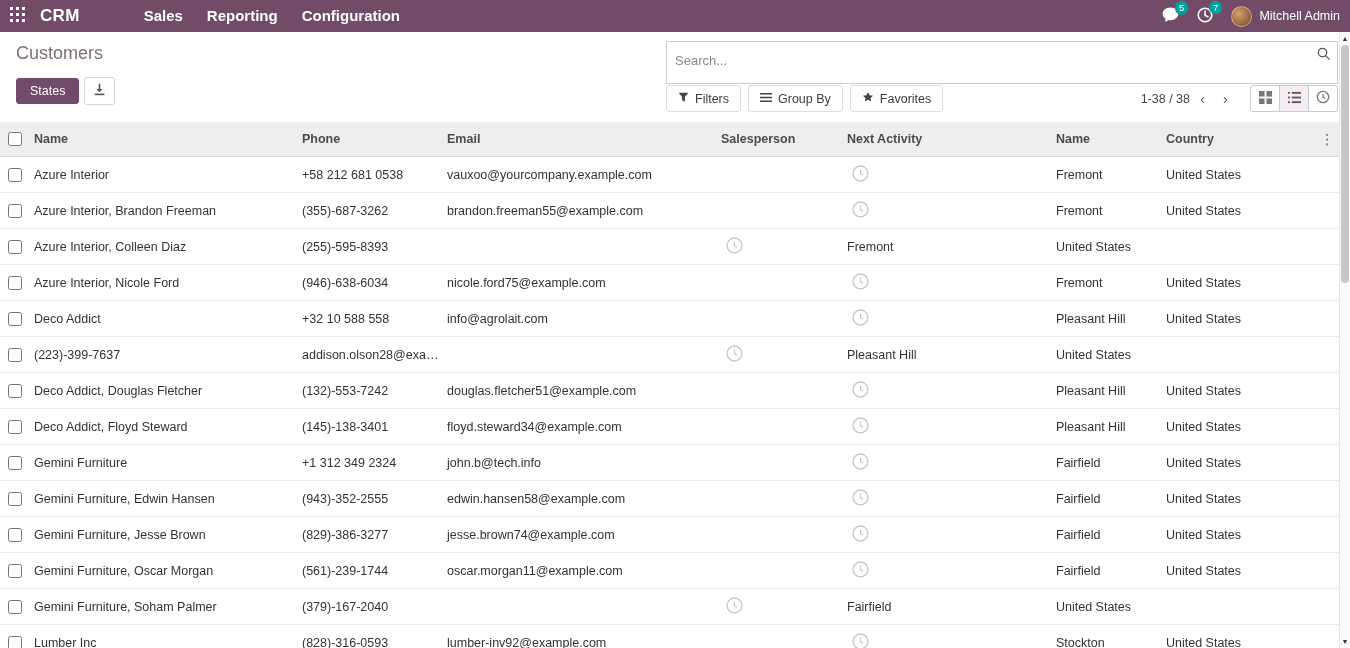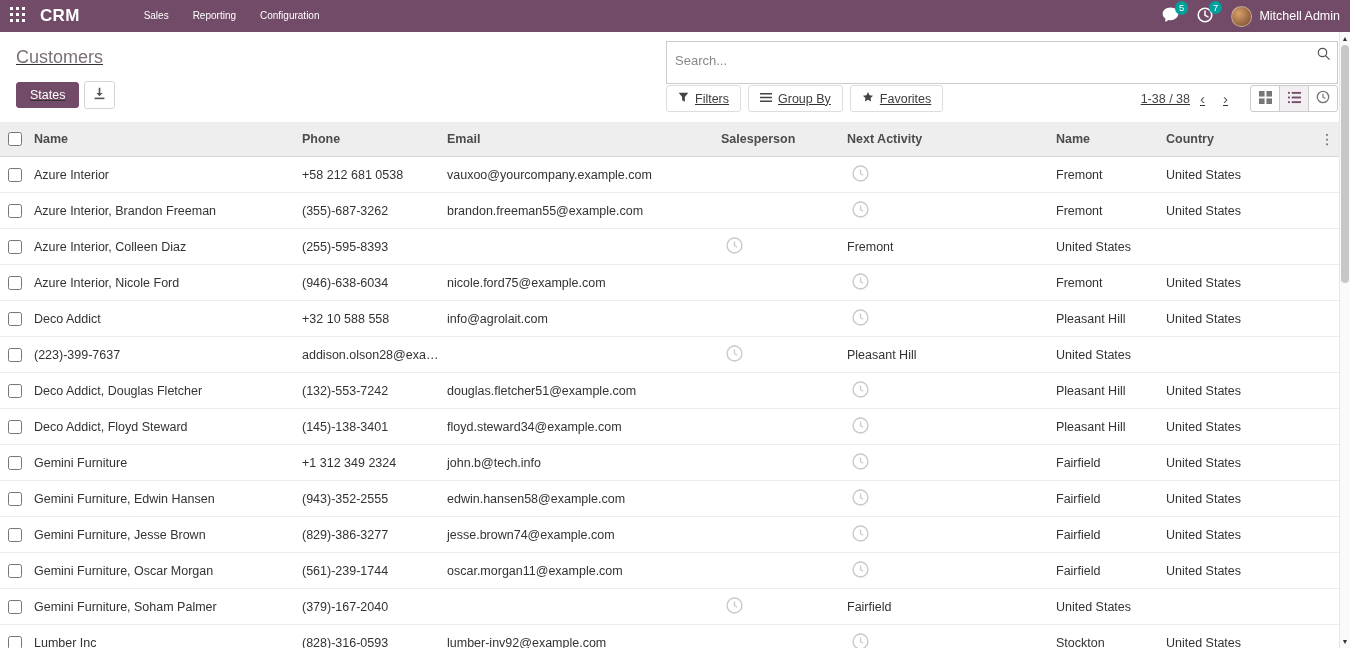--- a/index.html
+++ b/index.html
@@ -19,37 +19,37 @@
     height:32px;background:var(--navbar);color:#fff;
     display:flex;align-items:center;padding:0 10px 0 0;
   }
   .apps-btn{
     width:34px;height:32px;display:flex;align-items:center;justify-content:center;
     background:transparent;border:none;cursor:pointer;
   }
   .brand{font-size:17px;font-weight:700;margin:0 52px 0 6px;letter-spacing:.3px;color:#fff;}
   .nav-menus{display:flex;align-items:center;height:100%;}
   .nav-menus a{
-    color:#fff;text-decoration:none;font-size:10px;padding:0 12px;line-height:32px;display:block;
+    color:#fff;text-decoration:none;font-size:15px;padding:0 12px;line-height:32px;display:block;font-weight:bold;
   }
   .systray{margin-left:auto;display:flex;align-items:center;gap:18px;}
   .tray-icon{position:relative;background:none;border:none;padding:0;cursor:pointer;display:flex;}
   .tray-badge{
     position:absolute;top:-6px;right:-9px;background:var(--badge);color:#fff;
     font-size:9.5px;line-height:1;padding:2px 4px;border-radius:8px;min-width:13px;text-align:center;
   }
   .user-menu{display:flex;align-items:center;gap:7px;cursor:pointer;}
   .avatar{
     width:21px;height:21px;border-radius:50%;
     background:radial-gradient(circle at 35% 35%, #d9a06b, #8a5a3a 75%);
     border:1px solid rgba(255,255,255,.4);
   }
   .user-name{font-size:12.5px;color:#fff;}
   
-  .control-panel{display:flex;padding:9px 12px 0 16px;align-items:center;text-decoration:underline;}
+  .control-panel{display:flex;padding:9px 12px 0 16px;align-items:flex-start;}
   .cp-left{flex:1;padding-top:2px;}
   .breadcrumb{font-size:18px;color:#7d6f79;margin-bottom:13px;}
   .cp-buttons{display:flex;gap:5px;align-items:center;}
   .btn-primary{
     background:var(--primary);border:1px solid var(--primary);color:#fff;
     font-size:12.5px;padding:5px 13px;border-radius:3px;cursor:pointer;
     font-family:"Liberation Sans",sans-serif;
   }
   .btn-icon{
     background:#fff;border:1px solid #d5d5d5;border-radius:3px;padding:5px 8px;cursor:pointer;display:flex;align-items:center;

